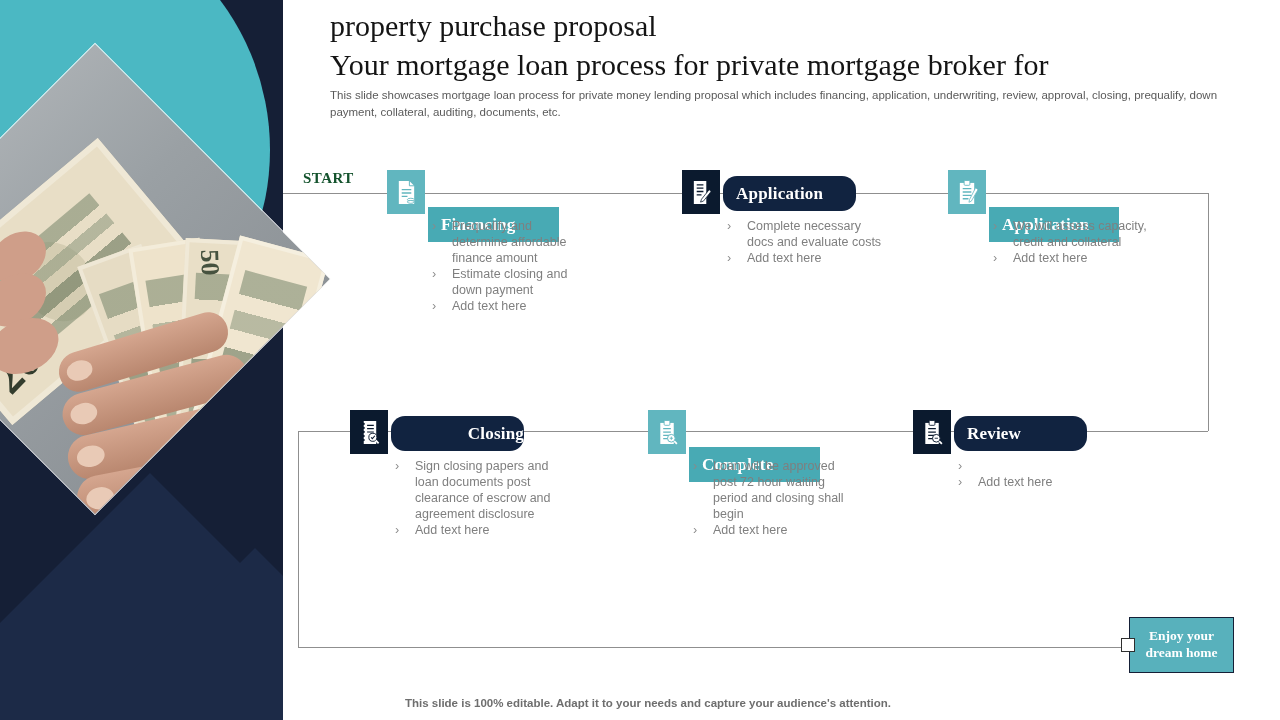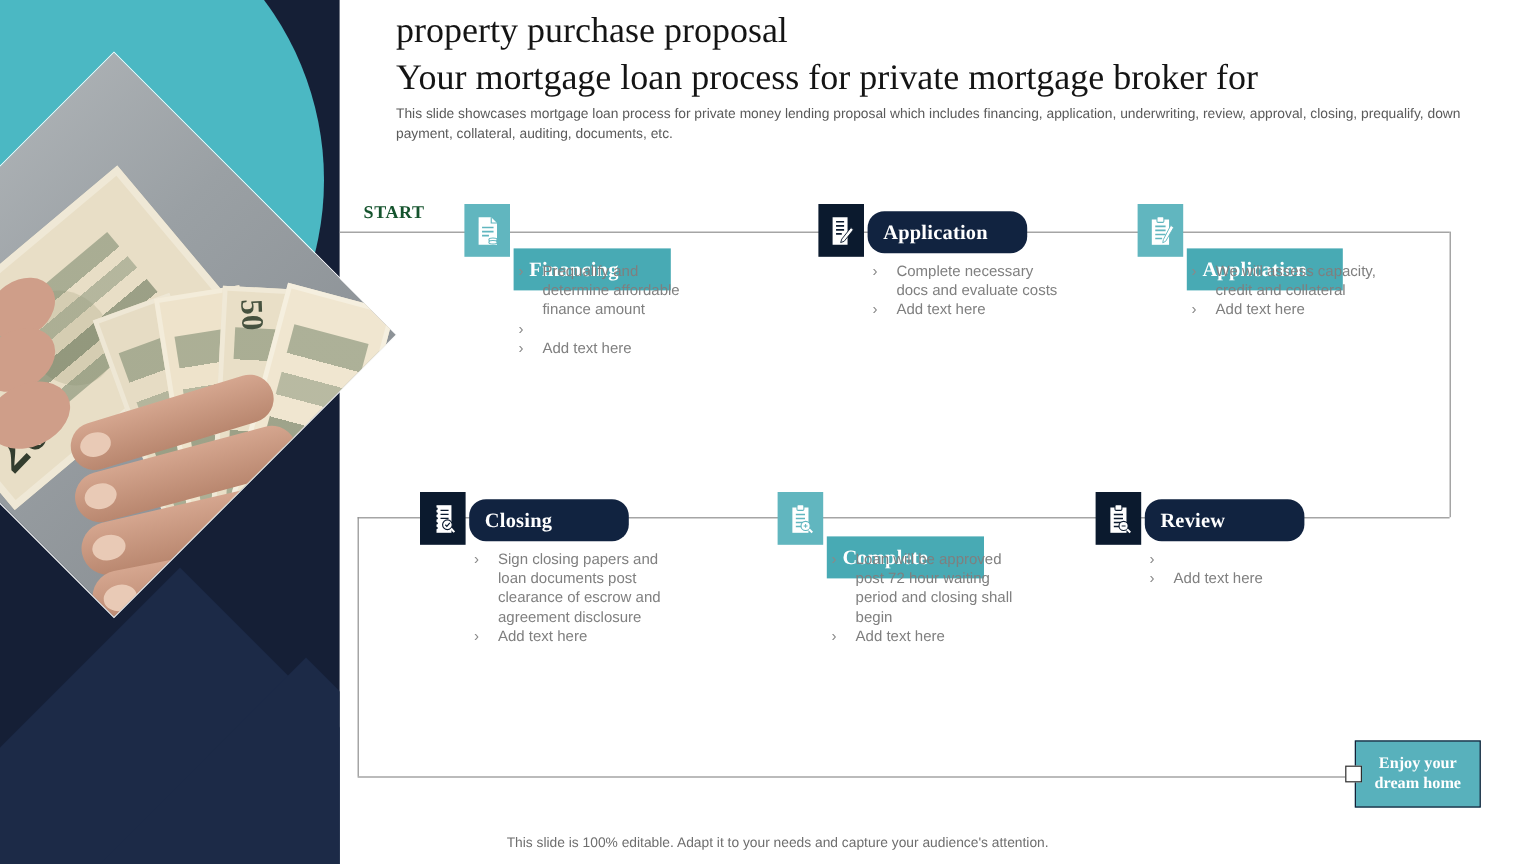--- a/index.html
+++ b/index.html
@@ -59,21 +59,21 @@
     letter-spacing:.5px;color:#14532d;z-index:2;}
   .end-square{position:absolute;left:1121px;top:638px;width:12px;height:12px;
     background:#fff;border:1px solid #2e2e2e;z-index:3;}
   .end-box{position:absolute;left:1129px;top:617px;width:105px;height:56px;
     background:var(--c-end-box-teal,#58B1BC);border:1px solid var(--c-navy,#151F36);
     box-sizing:border-box;display:flex;align-items:center;justify-content:center;
     text-align:center;color:#fff;font-family:"Liberation Serif",serif;
     font-weight:bold;font-size:13.5px;line-height:1.25;z-index:2;padding:2px 8px;}
   
   .footer{position:absolute;left:283px;top:697px;width:730px;text-align:center;
-    font-size:11.5px;color:#6e6e6e;}
+    font-size:11.5px;color:#6e6e6e;font-weight:bold;}
 </style>
 </head>
 <body>
 
 <div class="slide">
 
   <div class="sidebar">
     <div class="teal-circle"></div>
     <div class="chevron c1"></div>
     <div class="chevron c2"></div>
@@ -152,20 +152,21 @@
       <span>Financing</span>
     </div>
     <ul class="bullets" style="width:155px;">
 
     <li>
           <span class="marker">›</span>
           <span>Prequalify and determine affordable finance amount</span>
         </li>
         <li>
           <span class="marker">›</span>
+          <span>Estimate closing and down payment</span>
         </li>
         <li>
           <span class="marker">›</span>
           <span>Add text here</span>
         </li>
       </ul>
   </div>
 
   <div class="step theme-dark" style="left:682px;top:170px;">
     <div class="icon-box">
@@ -226,21 +227,21 @@
             <circle cx="6" cy="13.4" r="1.1"></circle>
           <circle cx="6" cy="17.6" r="1.1"></circle>
             <circle cx="6" cy="21.8" r="1.1"></circle>
         </g>
         <path d="M9.5 6.5h7 M9.5 10h7 M9.5 13.5h7" stroke="var(--box)" stroke-width="1.2"></path>
         <circle cx="15.5" cy="19" r="4.2" fill="#fff" stroke="var(--box)" stroke-width="1"></circle>
         <path d="M13.7 19 l1.3 1.4 2.6-3" fill="none" stroke="var(--box)" stroke-width="1.1"></path>
         <path d="M18.6 22.2 L21.5 25.4" stroke="#fff" stroke-width="1.8"></path>
       </svg>
     </div>
-    <div class="label-box" style="width:120px;">
+    <div class="label-box" style="width:120px;text-align:right;">
       <span>Closing</span>
     </div>
     <ul class="bullets" style="width:158px;">
 
     <li>
           <span class="marker">›</span>
           <span>Sign closing papers and loan documents post clearance of escrow and agreement disclosure</span>
         </li>
         <li>
           <span class="marker">›</span>

